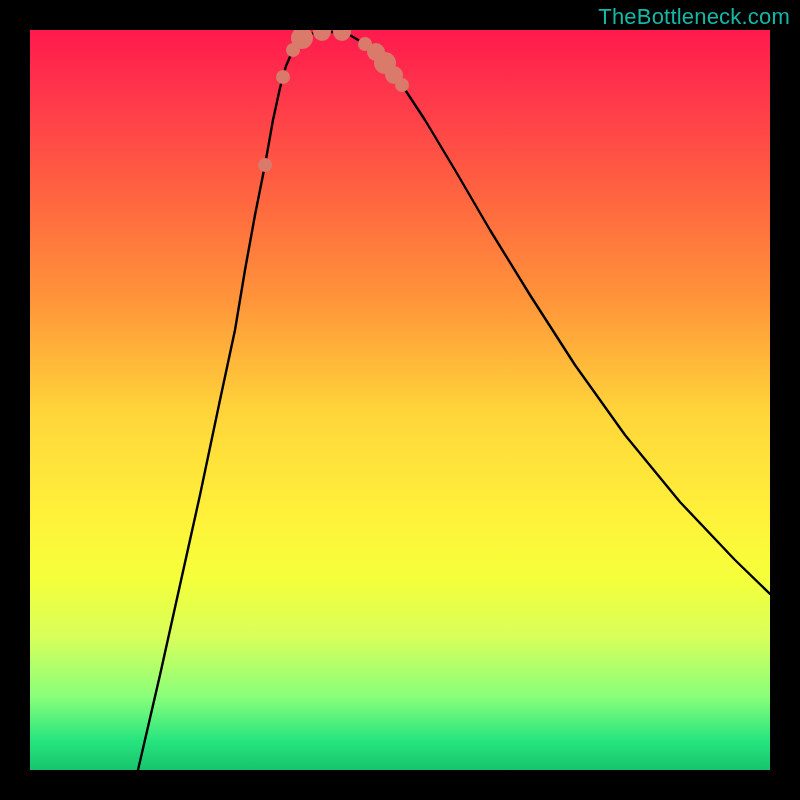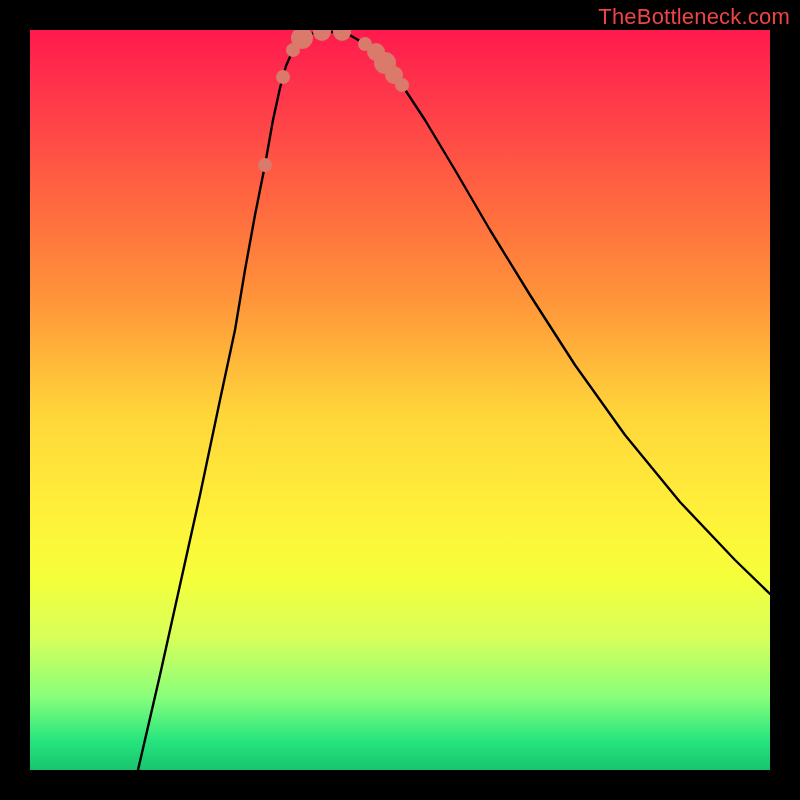--- a/index.html
+++ b/index.html
@@ -37,21 +37,21 @@
       #d8ff5a 82%,
       #8aff7a 90%,
       #27e57e 96%,
       #17c46d 100%
     );
   }
   .watermark {
     position: absolute;
     top: 4px;
     right: 10px;
-    color: #ef4444;
+    color: #14b8a6;
     font-size: 22px;
     font-weight: 500;
     letter-spacing: 0.2px;
   }
   svg {
     position: absolute;
     left: 0;
     top: 0;
   }
 </style>

